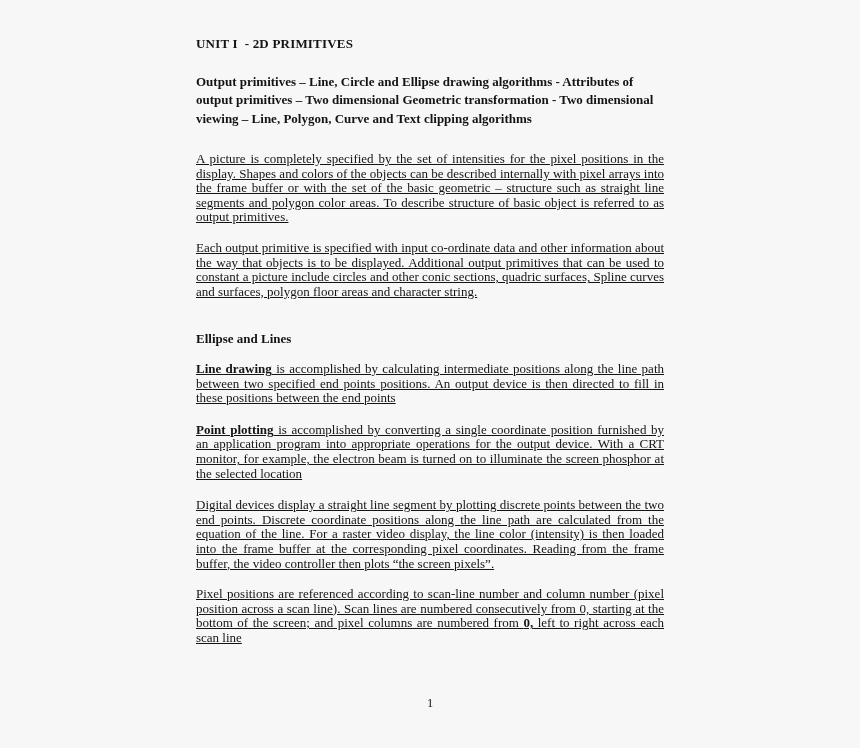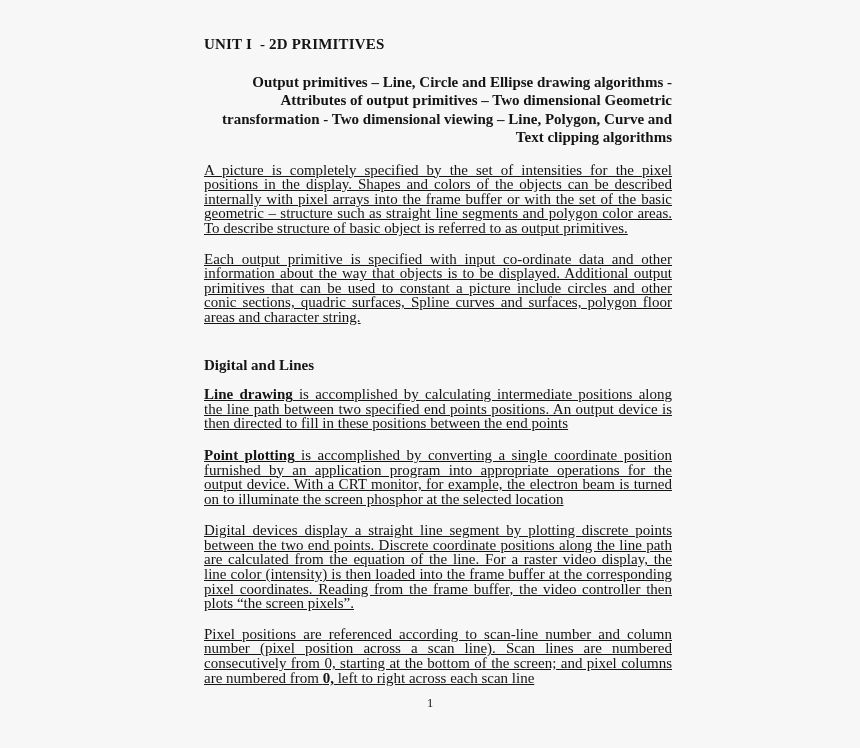--- a/index.html
+++ b/index.html
@@ -14,37 +14,37 @@
     color: #141414;
     overflow: hidden;
   }
   .page-canvas {
     position: relative;
     width: 860px;
     height: 748px;
   }
   .text-column {
     position: absolute;
-    left: 204px;
+    left: 196px;
     top: 37px;
     width: 468px;
-    font-size: 15px;
+    font-size: 13px;
     line-height: 14.6px;
   }
   .doc-title {
     font-weight: bold;
     margin: 0 0 21px 0;
     text-align: left;
     letter-spacing: 0.2px;
   }
   .syllabus {
     font-weight: bold;
     line-height: 18.5px;
-    margin: 0 0 16px 0;
-    text-align: right;
+    margin: 0 0 24px 0;
+    text-align: left;
   }
   .section-heading {
     font-weight: bold;
     margin: 0 0 13px 0;
   }
   .body-para {
     margin: 0 0 16px 0;
     text-align: justify;
     text-decoration: underline;
   }
@@ -78,21 +78,21 @@
 
     <p class="doc-title">UNIT I&nbsp; - 2D PRIMITIVES</p>
 
     <p class="syllabus">Output primitives – Line, Circle and Ellipse drawing algorithms - Attributes of output primitives – Two dimensional Geometric transformation - Two dimensional viewing – Line, Polygon, Curve and Text clipping algorithms</p>
 
 
     <p class="body-para">A picture is completely specified by the set of intensities for the pixel positions in the display. Shapes and colors of the objects can be described internally with pixel arrays into the frame buffer or with the set of the basic geometric – structure such as straight line segments and polygon color areas. To describe structure of basic object is referred to as output primitives.</p>
 
     <p class="body-para tight">Each output primitive is specified with input co-ordinate data and other information about the way that objects is to be displayed. Additional output primitives that can be used to constant a picture include circles and other conic sections, quadric surfaces, Spline curves and surfaces, polygon floor areas and character string.</p>
 
-    <p class="section-heading points">Digital and Lines</p>
+    <p class="section-heading points">Ellipse and Lines</p>
 
     <p class="body-para wide"><span class="bold-lead">Line drawing</span><span> is accomplished by calculating intermediate positions along the line path between two specified end points positions. An output device is then directed to fill in these positions between the end points</span></p>
 
     <p class="body-para wide"><span class="bold-lead">Point plotting</span><span> is accomplished by converting a single coordinate position furnished by an application program into appropriate operations for the output device. With a CRT monitor, for example, the electron beam is turned on to illuminate the screen phosphor at the selected location</span></p>
 
     <p class="body-para">Digital devices display a straight line segment by plotting discrete points between the two end points. Discrete coordinate positions along the line path are calculated from the equation of the line. For a raster video display, the line color (intensity) is then loaded into the frame buffer at the corresponding pixel coordinates. Reading from the frame buffer, the video controller then plots “the screen pixels”.</p>
 
     <p class="body-para" style="margin-bottom:12px;"><span>Pixel positions are referenced according to scan-line number and column number (pixel position across a scan line). Scan lines are numbered consecutively from 0, starting at the bottom of the screen; and pixel columns are numbered from </span><span class="bold-lead">0,</span><span> left to right across each scan line</span></p>
 
   </div>

